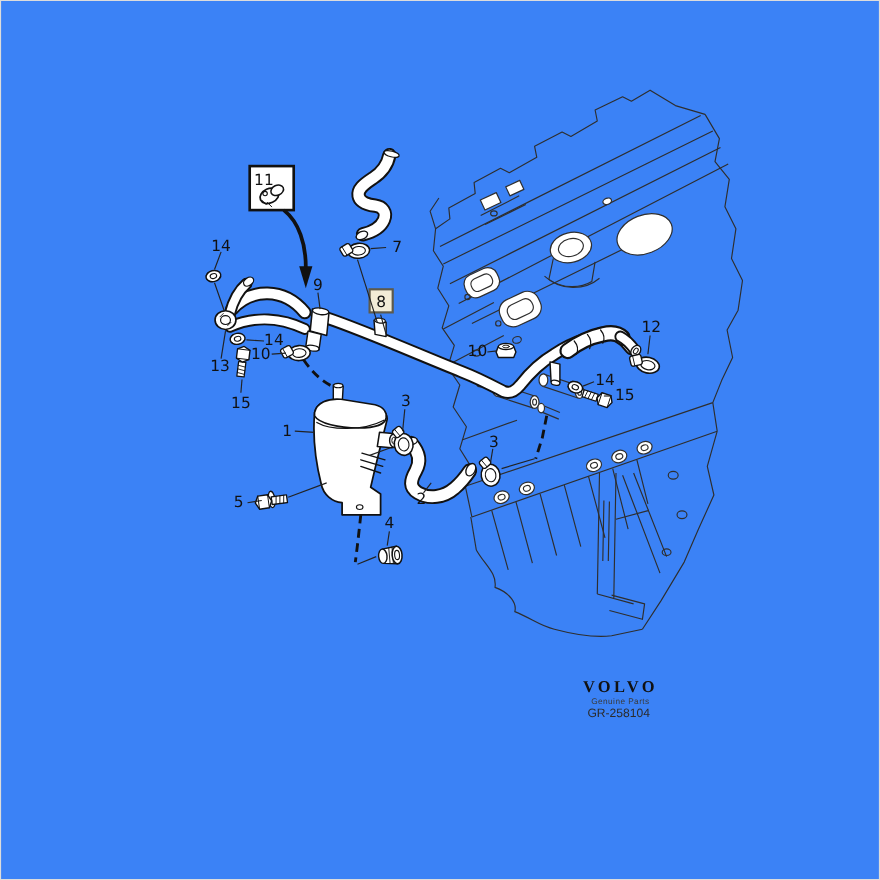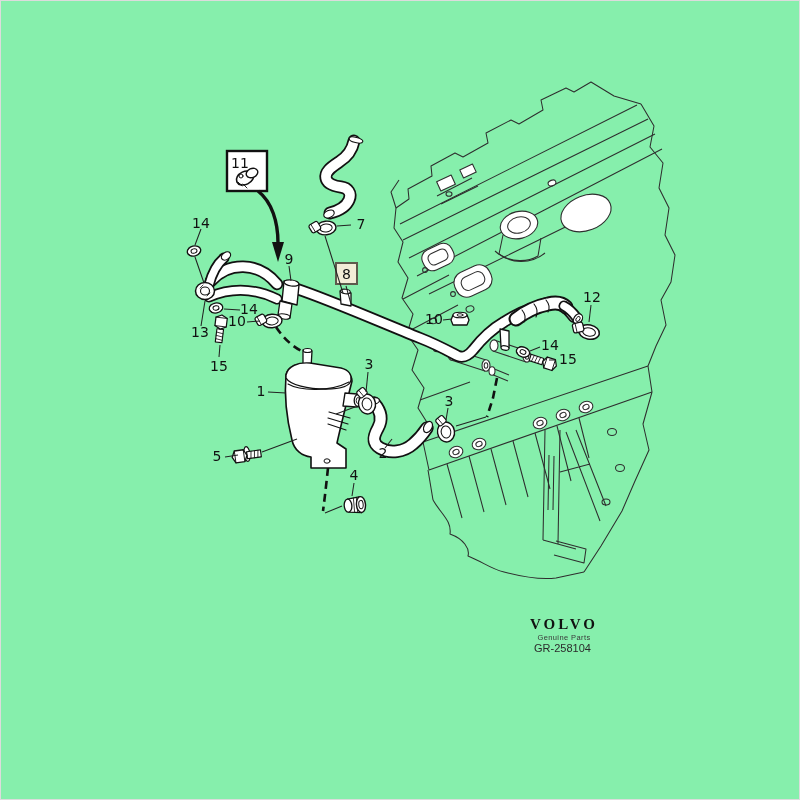--- a/index.html
+++ b/index.html
@@ -1,16 +1,16 @@
 <!DOCTYPE html>
 <html><head>
 <meta charset="utf-8">
 <style>
   html,body{margin:0;padding:0;background:#ffffff;}
-  .stage{position:relative;width:800px;height:800px;background:#86efac;box-shadow:inset 0 0 0 1px #dcdcdc;overflow:hidden;}
+  .stage{position:relative;width:800px;height:800px;background:#3b82f6;box-shadow:inset 0 0 0 1px #dcdcdc;overflow:hidden;}
   svg{position:absolute;left:0;top:0;}
   
   .eng{stroke:#2e2e2e;stroke-width:1.05;fill:none;stroke-linejoin:round;}
   .engw{stroke:#2e2e2e;stroke-width:1.1;fill:#fff;stroke-linejoin:round;}
   
   .p{stroke:#111;fill:none;stroke-linejoin:round;stroke-linecap:round;}
   .pw{stroke:#111;fill:#fff;stroke-linejoin:round;}
   .tubeO{stroke:#111;fill:none;stroke-linecap:round;stroke-linejoin:round;}
   .tubeI{stroke:#fff;fill:none;stroke-linecap:round;stroke-linejoin:round;}
   .lead{stroke:#222;stroke-width:1.05;fill:none;}

